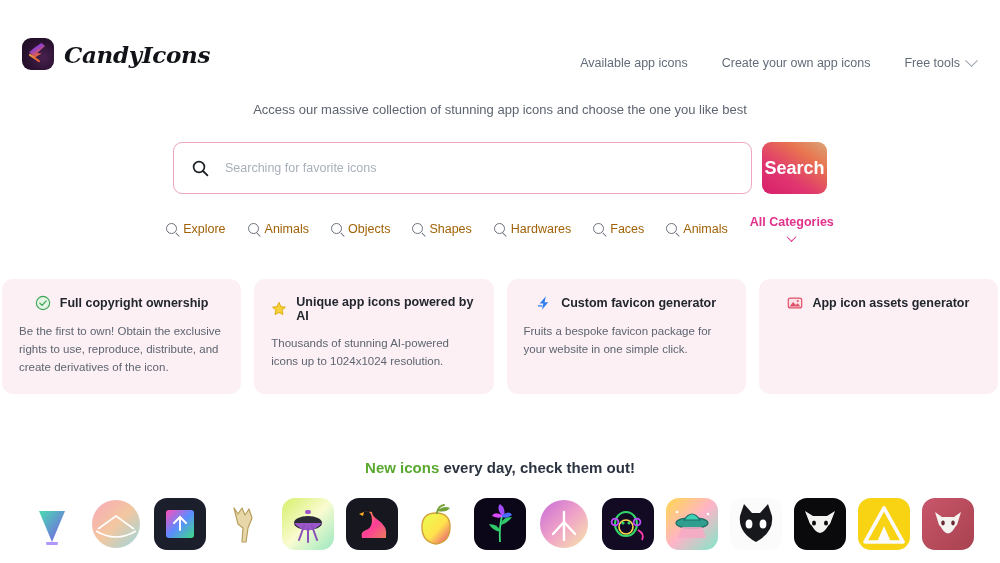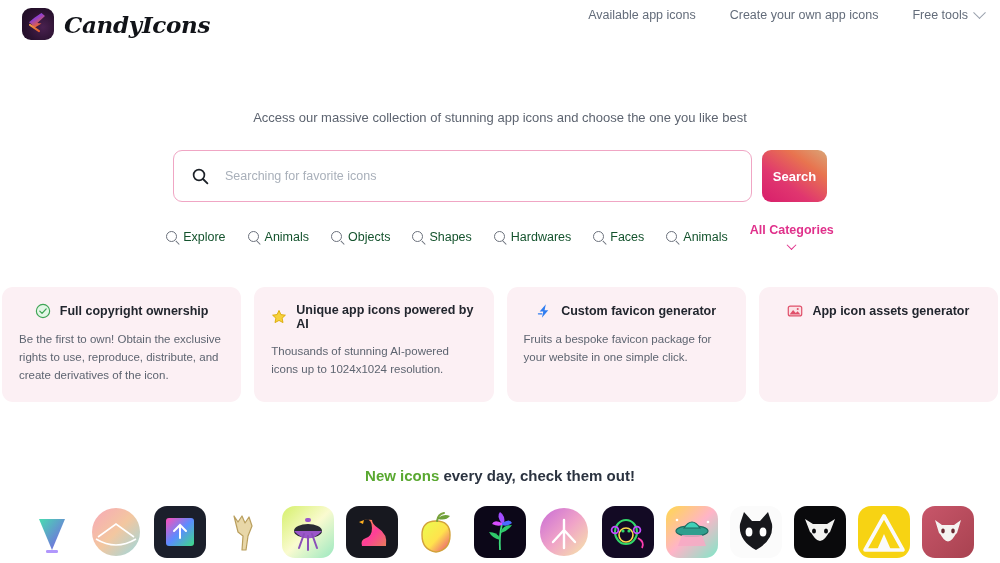--- a/index.html
+++ b/index.html
@@ -8,24 +8,23 @@
     overflow: hidden;
     background: #ffffff;
     font-family: "Liberation Sans", sans-serif;
     -webkit-font-smoothing: antialiased;
   }
 
   
   .header {
     height: 70px;
     display: flex;
-    align-items: flex-start;
+    align-items: flex-end;
     justify-content: space-between;
-    padding: 0 16px 0 22px;
-    margin-top: 8px;
+    padding: 0 24px 0 22px;
   }
   .brand { display: flex; align-items: center; gap: 10px; }
   .brand-mark {
     width: 32px; height: 32px;
     border-radius: 9px;
     background: radial-gradient(circle at 65% 60%, #4a2150 0%, #2a1230 55%, #1c0c22 100%);
     position: relative; overflow: hidden;
     flex: 0 0 auto;
   }
   .brand-mark .feather {
@@ -115,38 +114,38 @@
     color: #343a44;
     background: transparent;
   }
   .search-input::placeholder { color: #a9b0ba; }
   .search-btn {
     width: 65px;
     border: none;
     border-radius: 9px;
     cursor: pointer;
     color: #fff;
-    font-size: 13px;
+    font-size: 18px;
     font-weight: bold;
     font-family: "Liberation Sans", sans-serif;
     background: linear-gradient(35deg, #d81e6b 0%, #e0366f 35%, #e8744f 72%, #d9a678 100%);
   }
 
   
   .cats {
     margin: 21px auto 0;
     display: flex;
     justify-content: center;
     align-items: center;
     gap: 22px;
   }
   .cat {
     display: flex; align-items: center; gap: 6px;
     font-size: 12.5px;
-    color: #14532d;
+    color: #a16207;
     cursor: pointer;
     white-space: nowrap;
   }
   .cat.accent { color: #e0318b; font-weight: bold; flex-direction: column; }
   .mini-glass {
     width: 11px; height: 11px;
     border: 1.3px solid #6b717c;
     border-radius: 50%;
     position: relative;
     flex: 0 0 auto;

